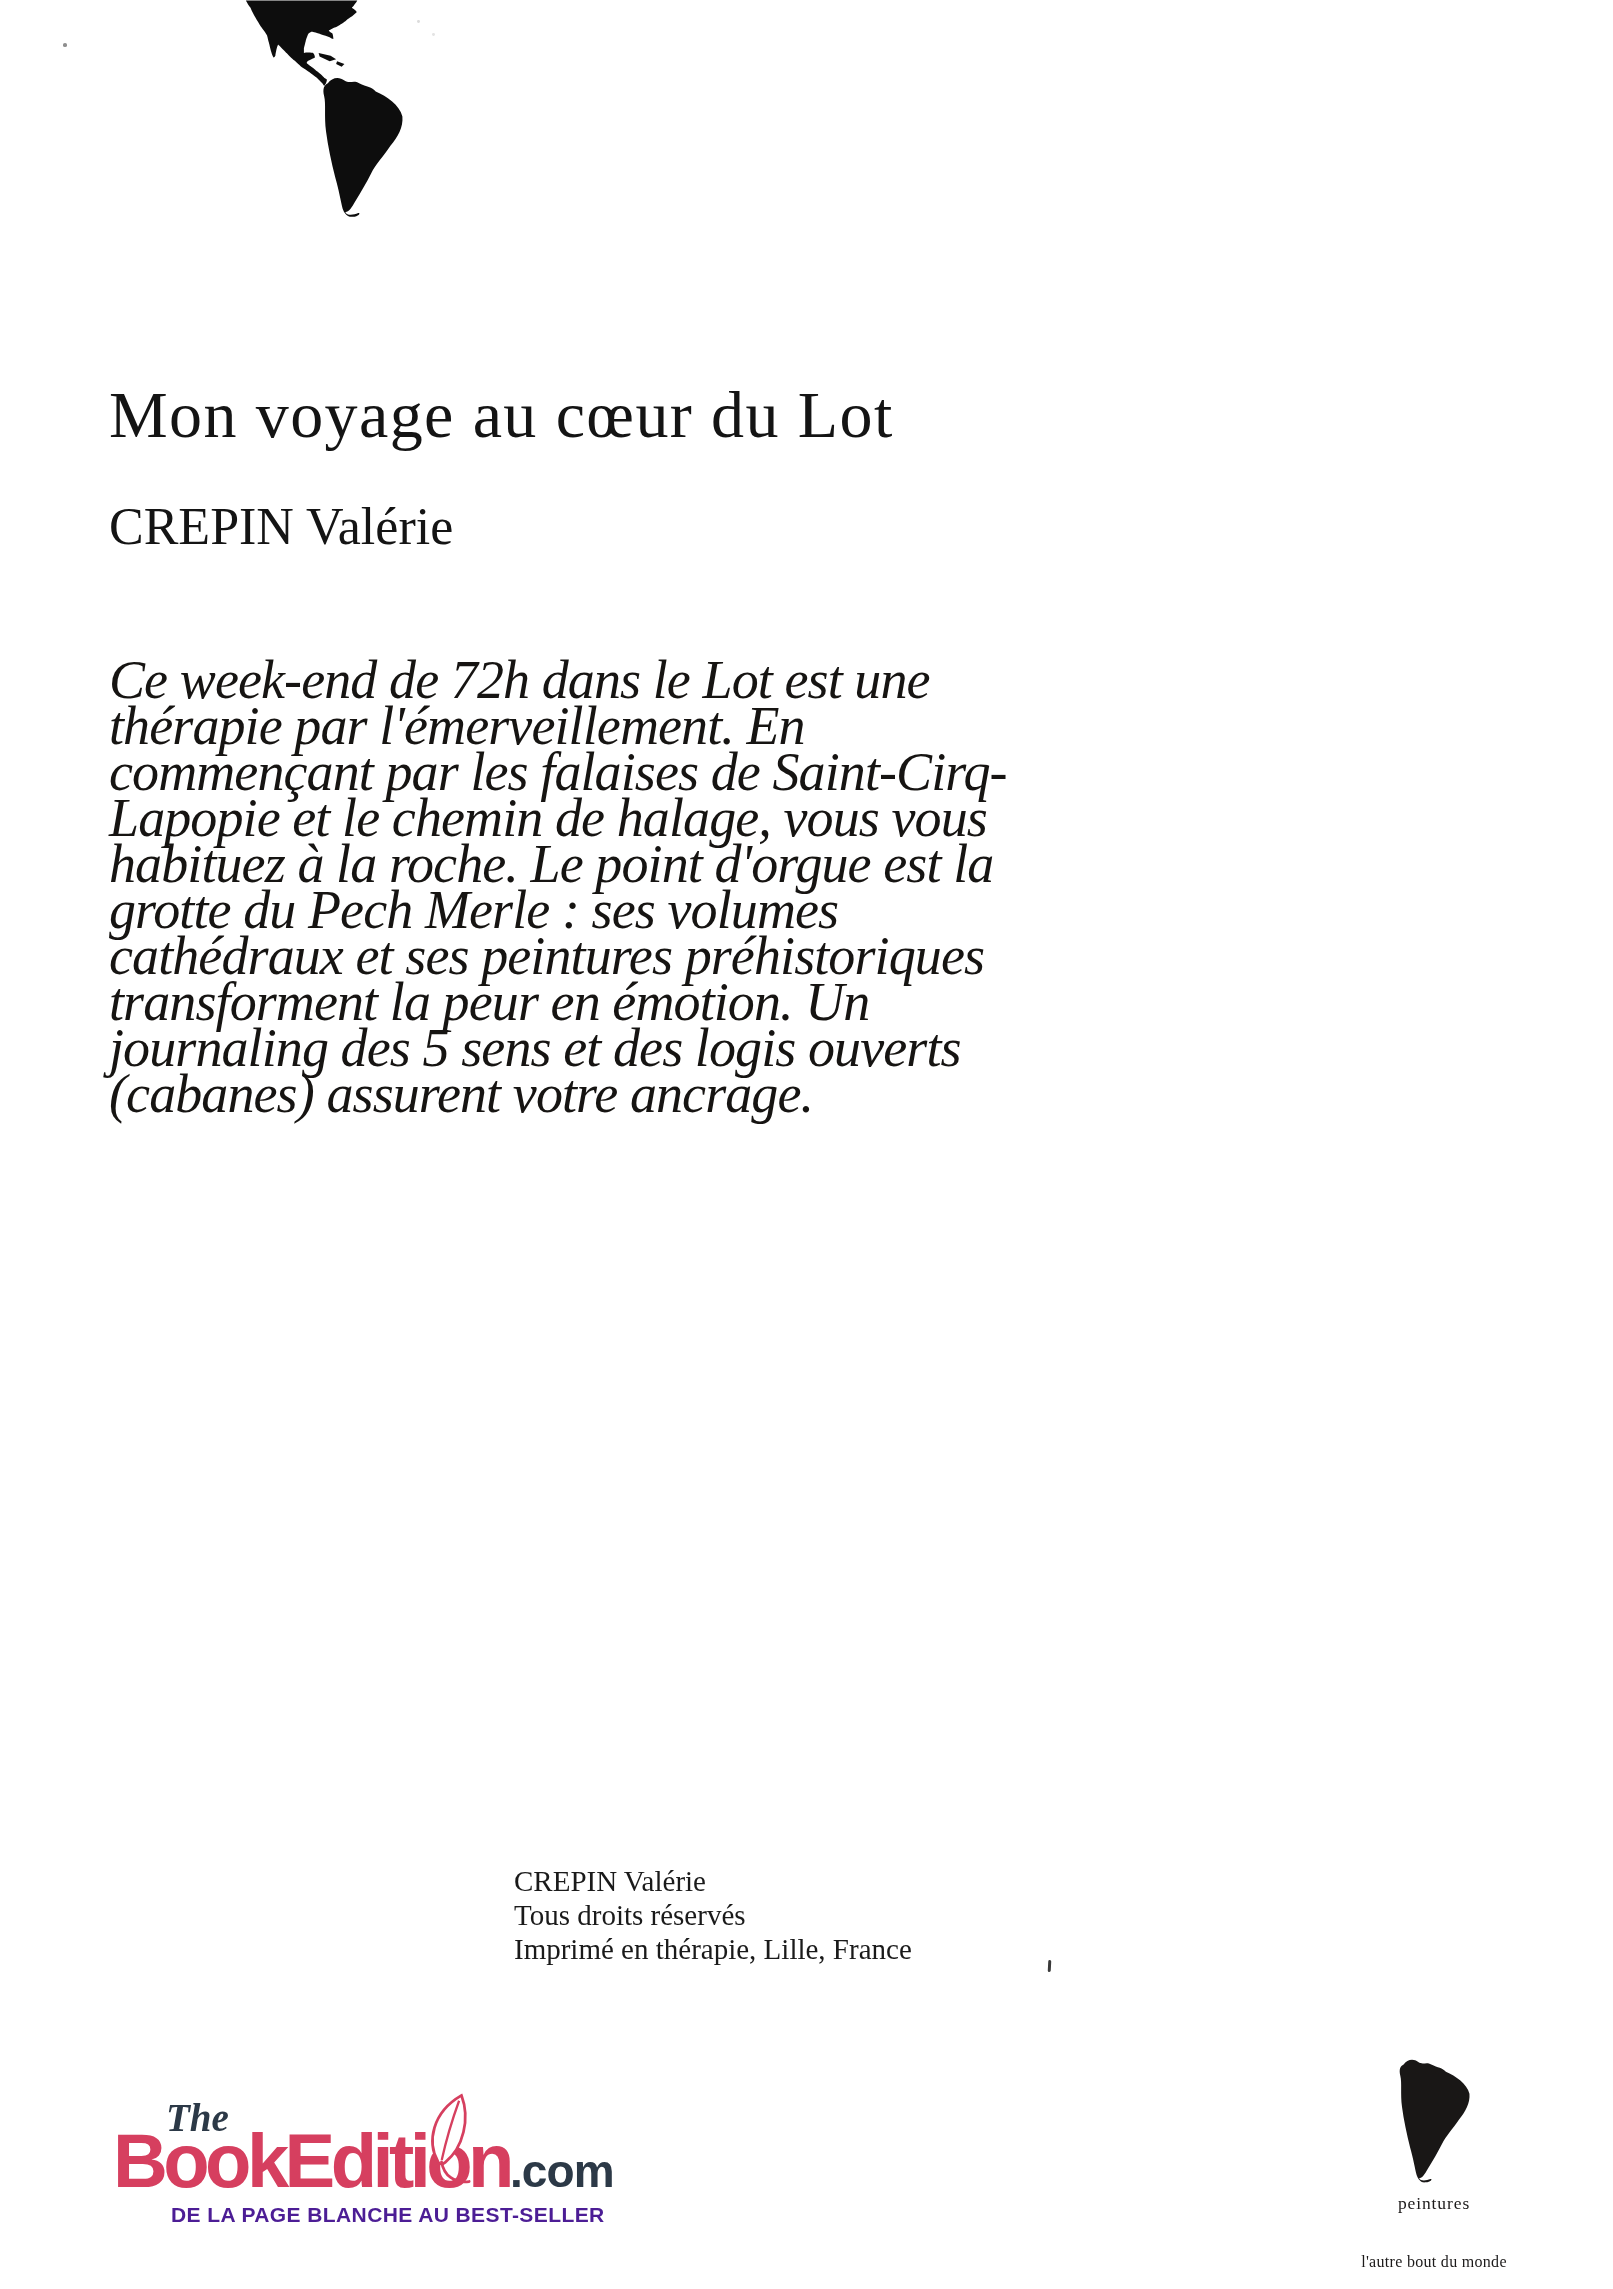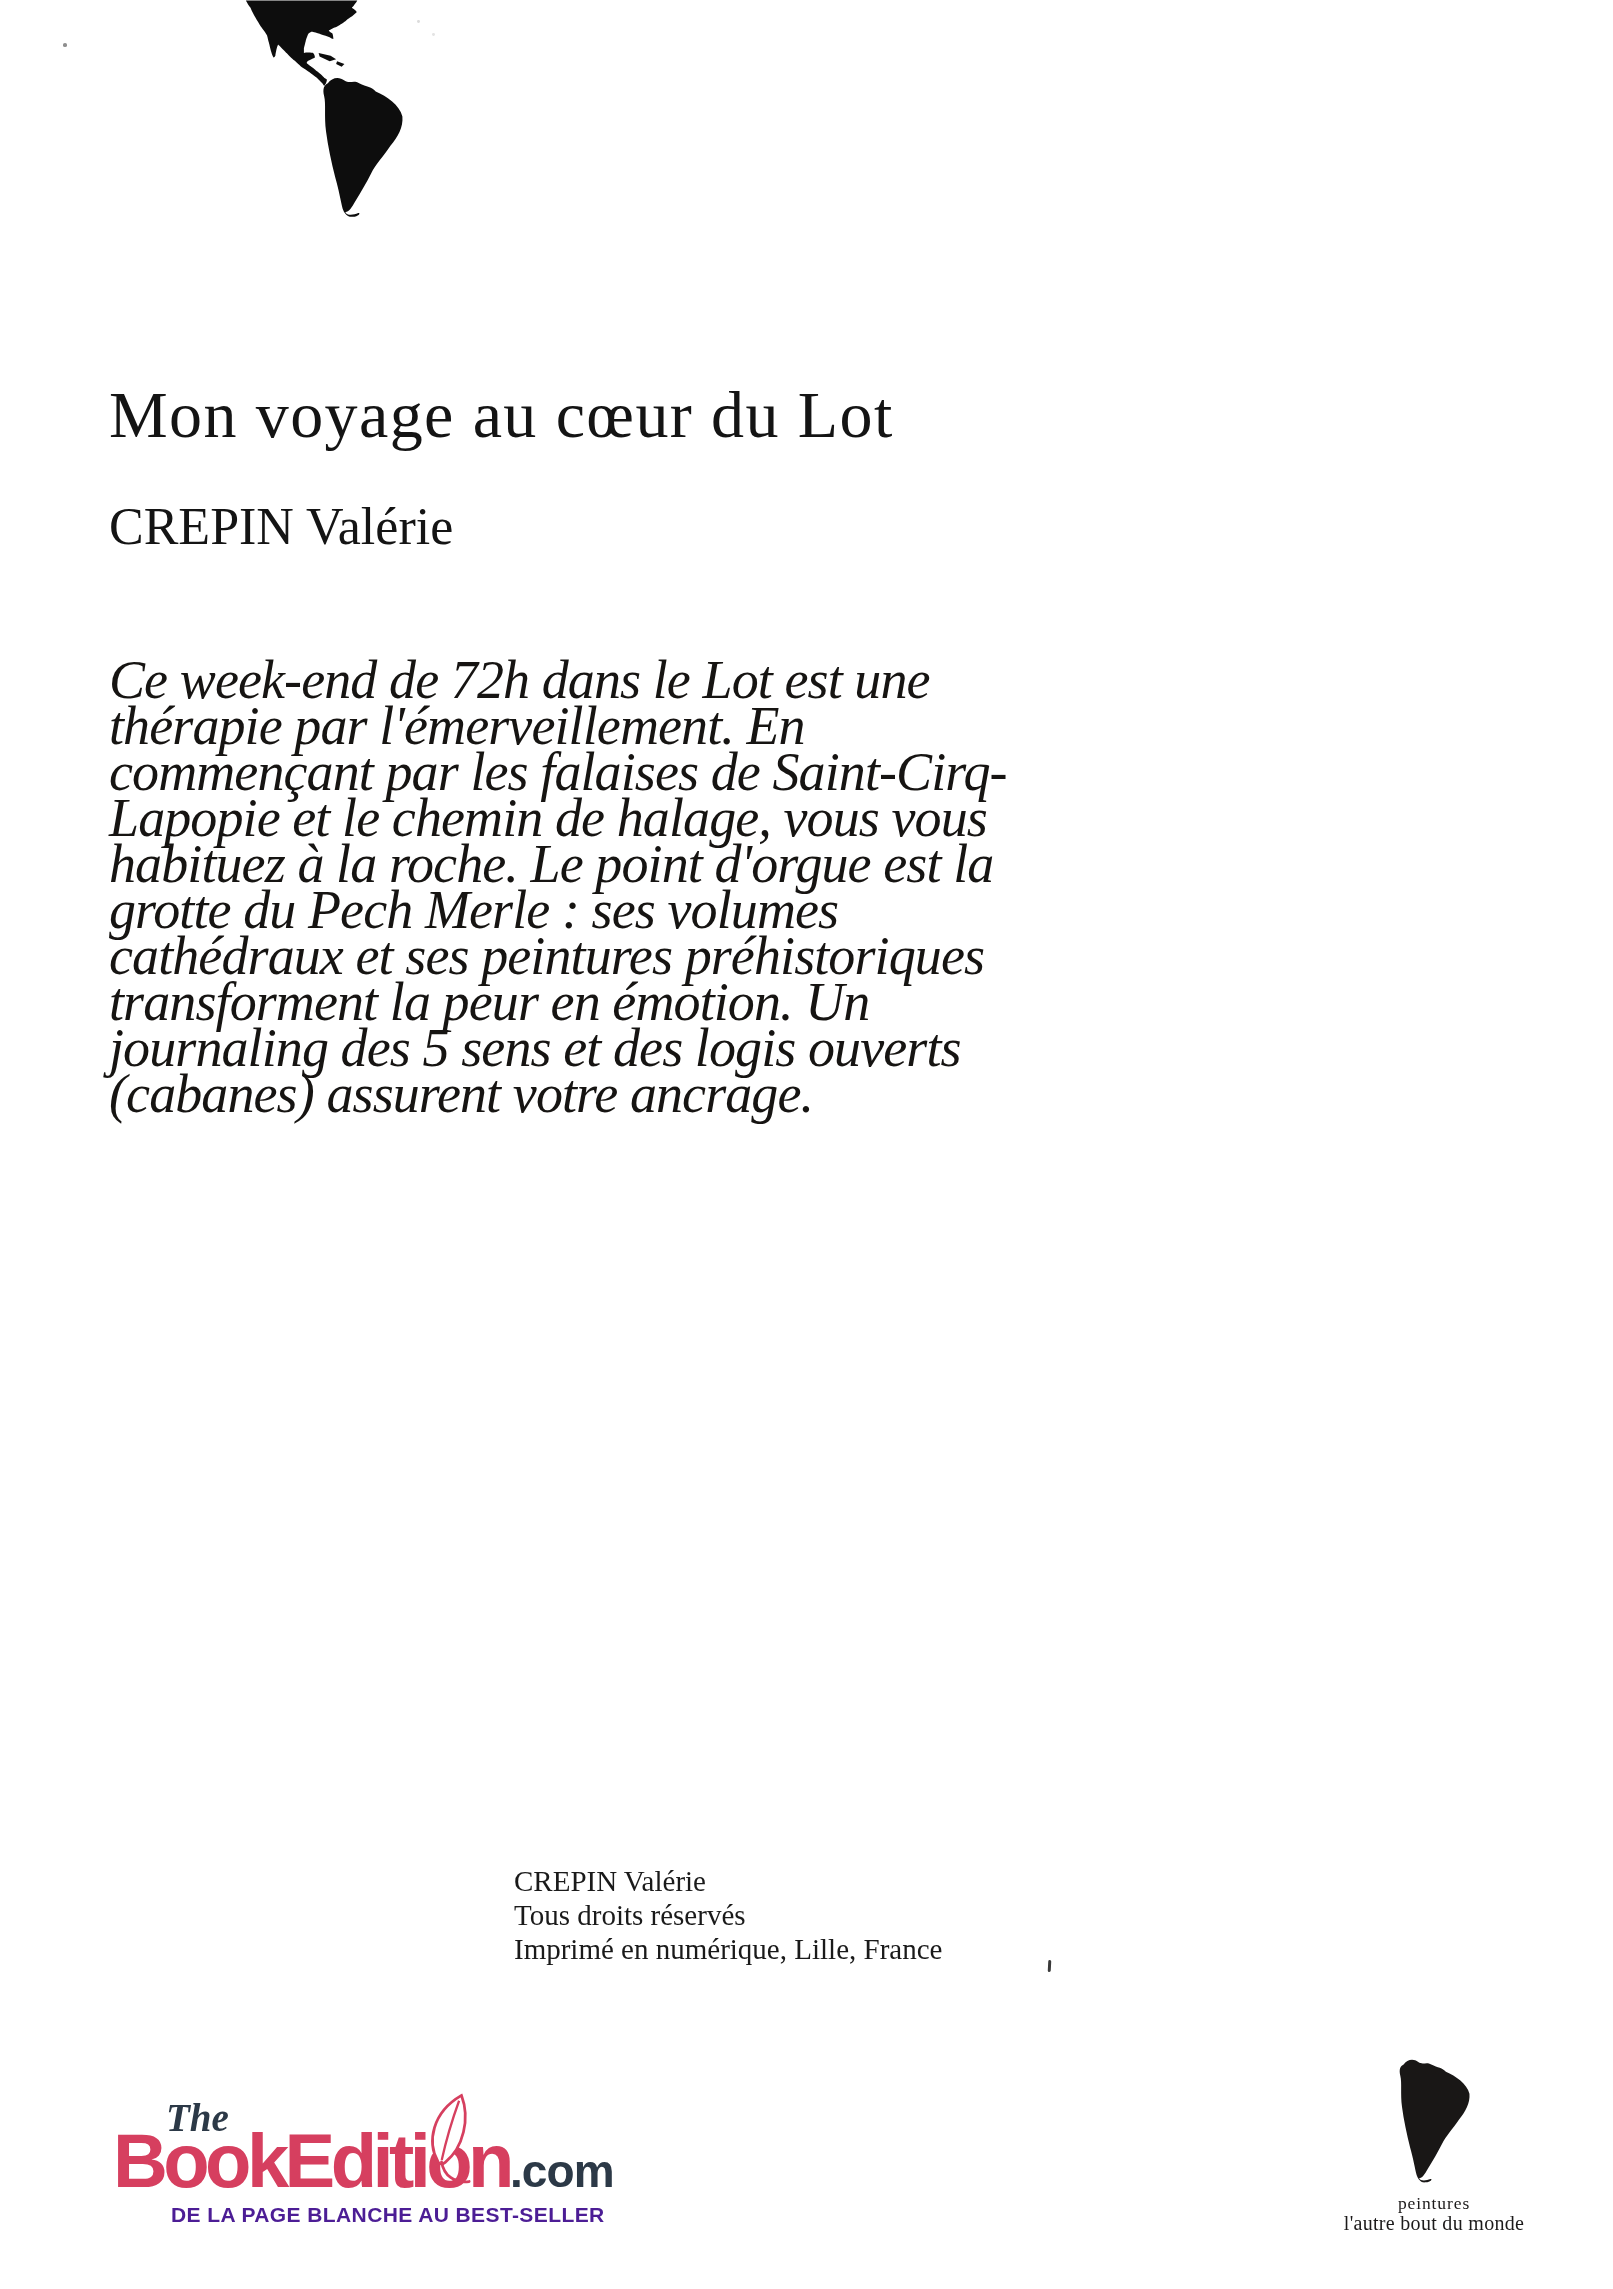--- a/index.html
+++ b/index.html
@@ -76,21 +76,21 @@
   
   .collection{
     position:absolute;left:1323px;top:2058px;width:222px;
     text-align:center;color:#1c1a1a;
   }
   .map-sa{display:block;margin:0 auto;width:83px;height:126px;}
   .coll-label{
     margin-top:12px;font-size:17.5px;letter-spacing:0.9px;line-height:15.7px;
   }
   .coll-name{
-    font-size:20px;line-height:22px;letter-spacing:0.3px;
+    font-size:16px;line-height:22px;letter-spacing:0.3px;margin-top:39px;
   }
 </style>
 </head>
 <body>
 
 <div class="page">
 
   <svg class="map-top" viewBox="0 0 176 237" aria-hidden="true">
     <g fill="#0d0d0d">
 
@@ -137,21 +137,21 @@
 habituez à la roche. Le point d'orgue est la
 grotte du Pech Merle : ses volumes
 cathédraux et ses peintures préhistoriques
 transforment la peur en émotion. Un
 journaling des 5 sens et des logis ouverts
 (cabanes) assurent votre ancrage.</p>
 
   <div class="price-block">
     <div class="meta">CREPIN Valérie</div>
     <div class="meta">Tous droits réservés</div>
-    <div class="meta">Imprimé en numérique, Lille, France</div>
+    <div class="meta">Imprimé en thérapie, Lille, France</div>
   </div>
 
   <div class="stray-tick"></div>
 
   <div class="logo-the">The</div>
   <div class="logo-row">
     <span class="pink">Book</span><span class="pink">Editi</span><span class="pink o-wrap"><span>o</span><svg class="feather" viewBox="0 0 64 108" aria-hidden="true">
         <path d="M22,78 C8,58 10,26 40,4 C52,28 48,60 30,78 C27,81 24,81 22,78 Z" fill="#ffffff" stroke="#d63f5f" stroke-width="3"></path>
         <path d="M38,10 C32,34 28,58 26,76" fill="none" stroke="#d63f5f" stroke-width="2.5"></path>
         <path d="M26,78 C30,92 42,100 58,96" fill="none" stroke="#d63f5f" stroke-width="3" stroke-linecap="round"></path>

